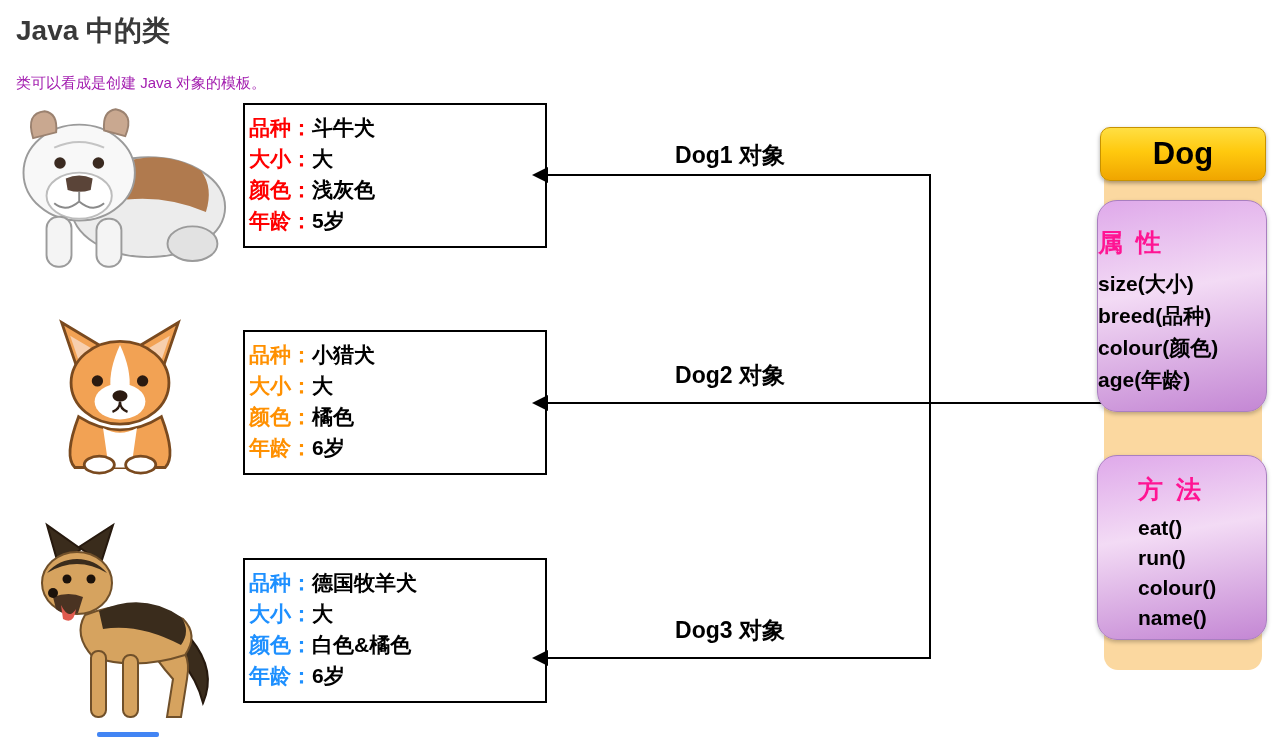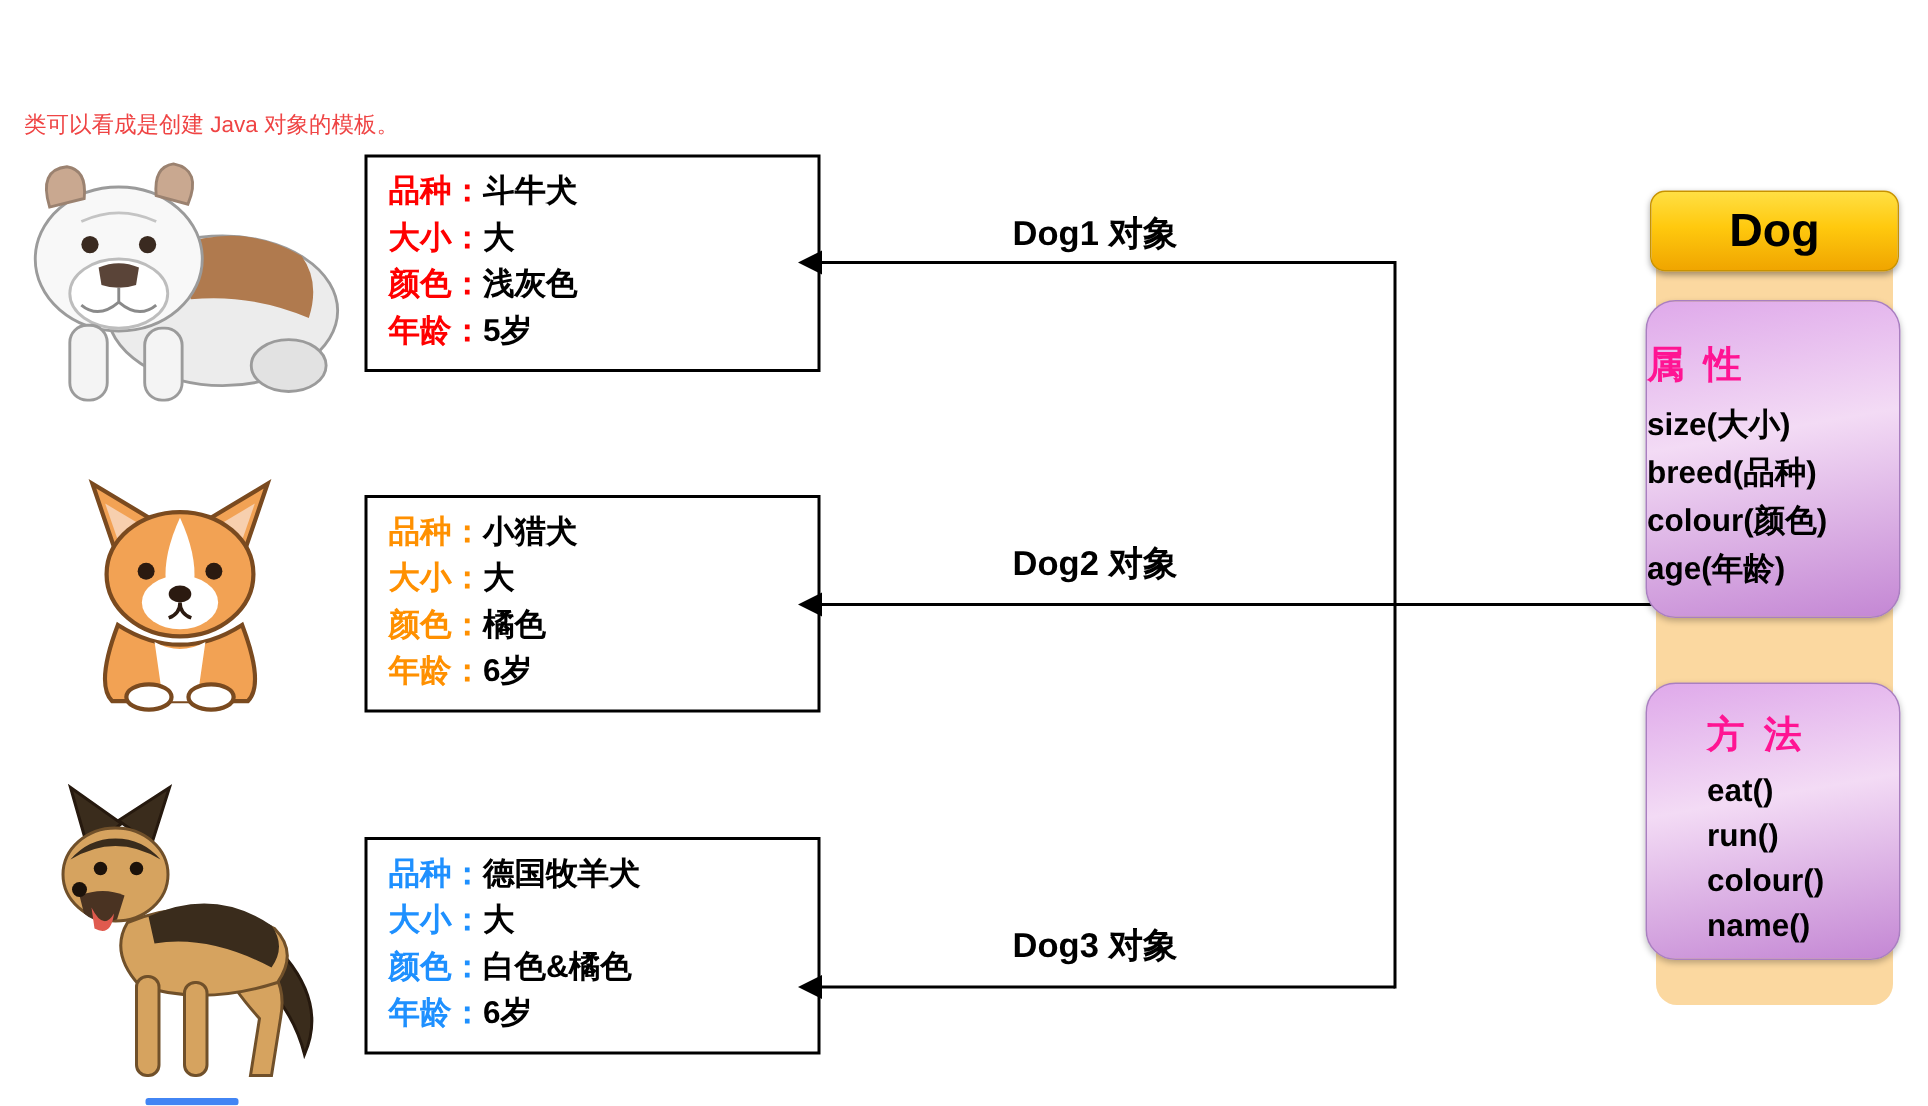--- a/index.html
+++ b/index.html
@@ -2,27 +2,27 @@
 <html><head>
 <meta charset="utf-8">
 <style>
   * { margin:0; padding:0; box-sizing:border-box; }
   html,body { background:#fff; }
   .canvas {
     position:relative; width:1285px; height:737px; background:#fff; overflow:hidden;
     font-family:"Liberation Sans","DejaVu Sans",sans-serif; color:#000;
   }
   .title { position:absolute; left:16px; top:12px; font-size:28px; font-weight:bold; color:#393939; }
-  .subtitle { position:absolute; left:16px; top:74px; font-size:15px; color:#ef4444;text-align:right; }
+  .subtitle { position:absolute; left:16px; top:74px; font-size:15px; color:#a21caf;text-align:right; }
 
   .dog-img { position:absolute; }
 
   .obj-box {
     position:absolute; width:304px; height:145px; border:2px solid #000; background:#fff;
-    padding:7px 0 0 14px;
+    padding:7px 0 0 4px;
   }
   .field { font-size:21px; font-weight:bold; line-height:31px; white-space:nowrap; }
   .fvalue { color:#000; }
 
   .hline { position:absolute; height:2px; background:#000; }
   .vline { position:absolute; width:2px; background:#000; }
   .arrowhead {
     position:absolute; width:0; height:0;
     border-top:8px solid transparent; border-bottom:8px solid transparent;
     border-right:16px solid #000;
@@ -48,20 +48,21 @@
   .attr-items .section-item { line-height:32px; }
   .method-items .section-item { line-height:30px; }
 
   .scroll-thumb { position:absolute; background:#4285f4; border-radius:2px; }
 </style>
 </head>
 <body>
 
 <div class="canvas">
 
+  <div class="title">Java 中的类</div>
   <div class="subtitle">类可以看成是创建 Java 对象的模板。</div>
 
   <div class="dog-img" style="left:2px; top:92px;">
     <svg width="235" height="192" viewBox="0 0 240 200">
       <ellipse cx="150" cy="120" rx="80" ry="52" fill="#ececec" stroke="#9b9b9b" stroke-width="2"></ellipse>
       <path d="M118 75 Q165 58 205 82 Q218 100 210 125 Q170 108 128 112 Z" fill="#b07a4e"></path>
       <ellipse cx="196" cy="158" rx="26" ry="18" fill="#e2e2e2" stroke="#9b9b9b" stroke-width="2"></ellipse>
       <ellipse cx="78" cy="84" rx="58" ry="50" fill="#f8f8f8" stroke="#9b9b9b" stroke-width="2"></ellipse>
       <path d="M30 48 Q22 22 42 20 Q56 22 54 42 Z" fill="#c9a890" stroke="#9b8270" stroke-width="2"></path>
       <path d="M126 46 Q136 22 116 18 Q102 20 104 40 Z" fill="#c9a890" stroke="#9b8270" stroke-width="2"></path>

